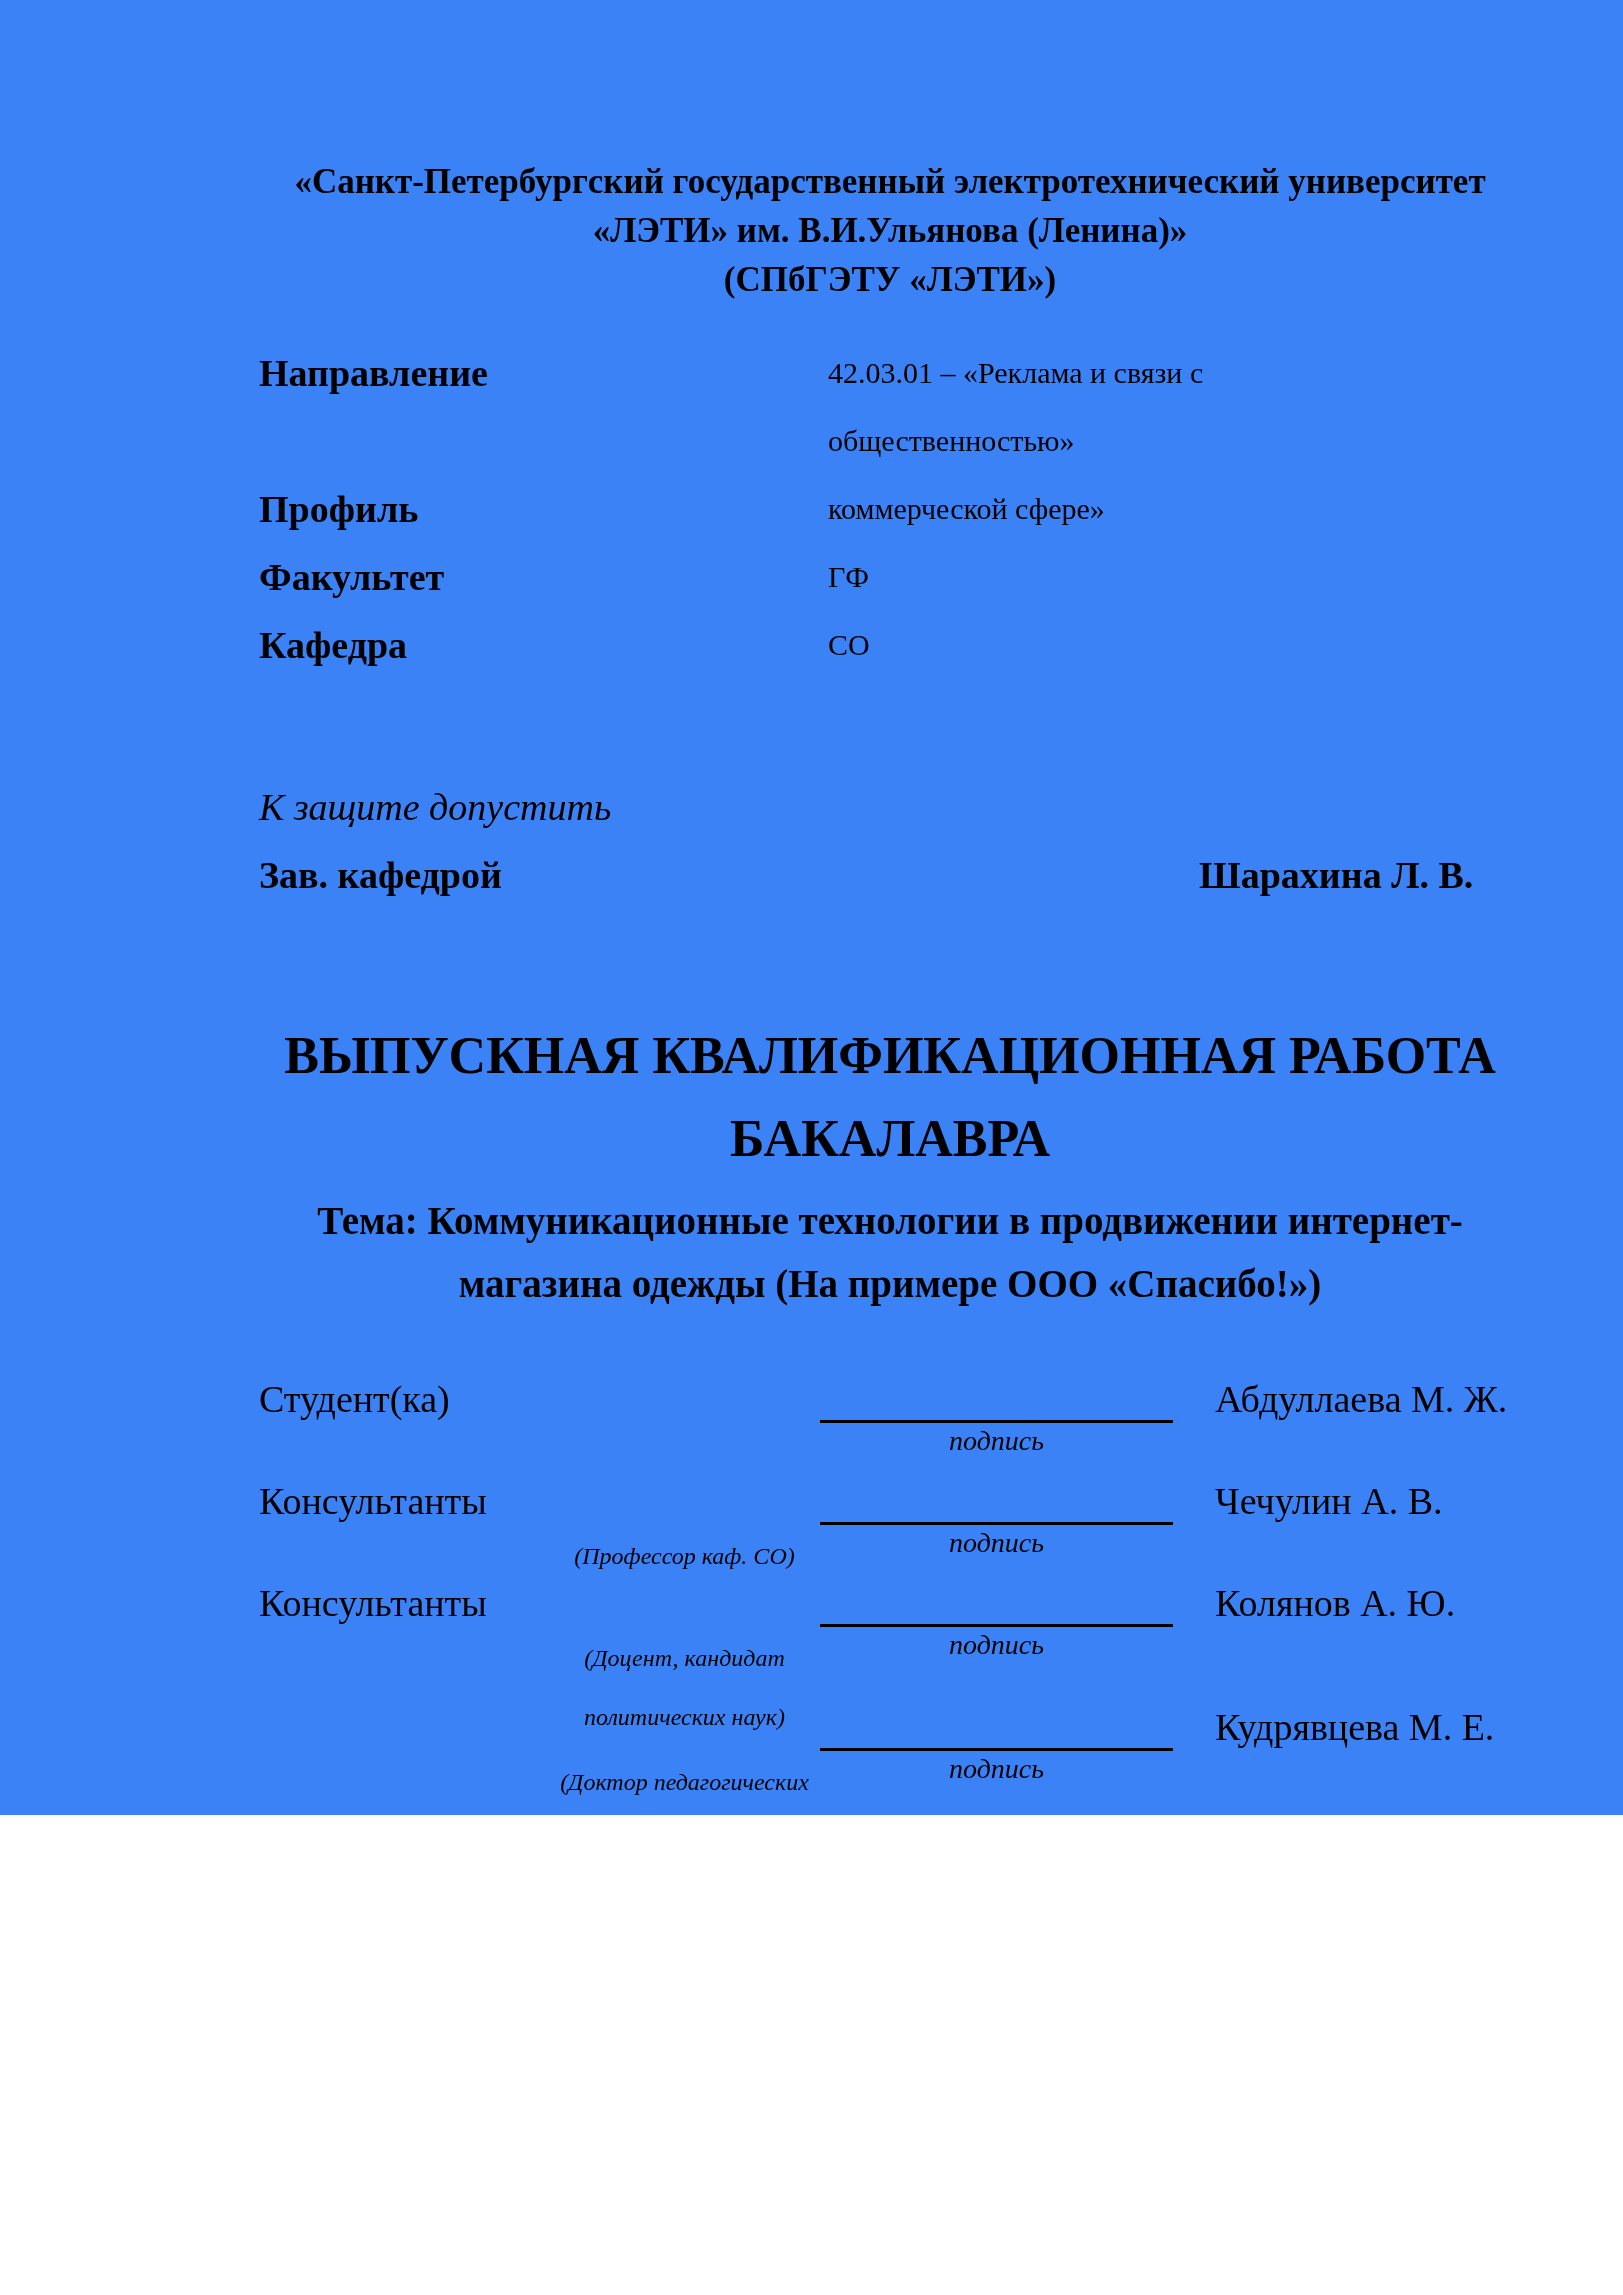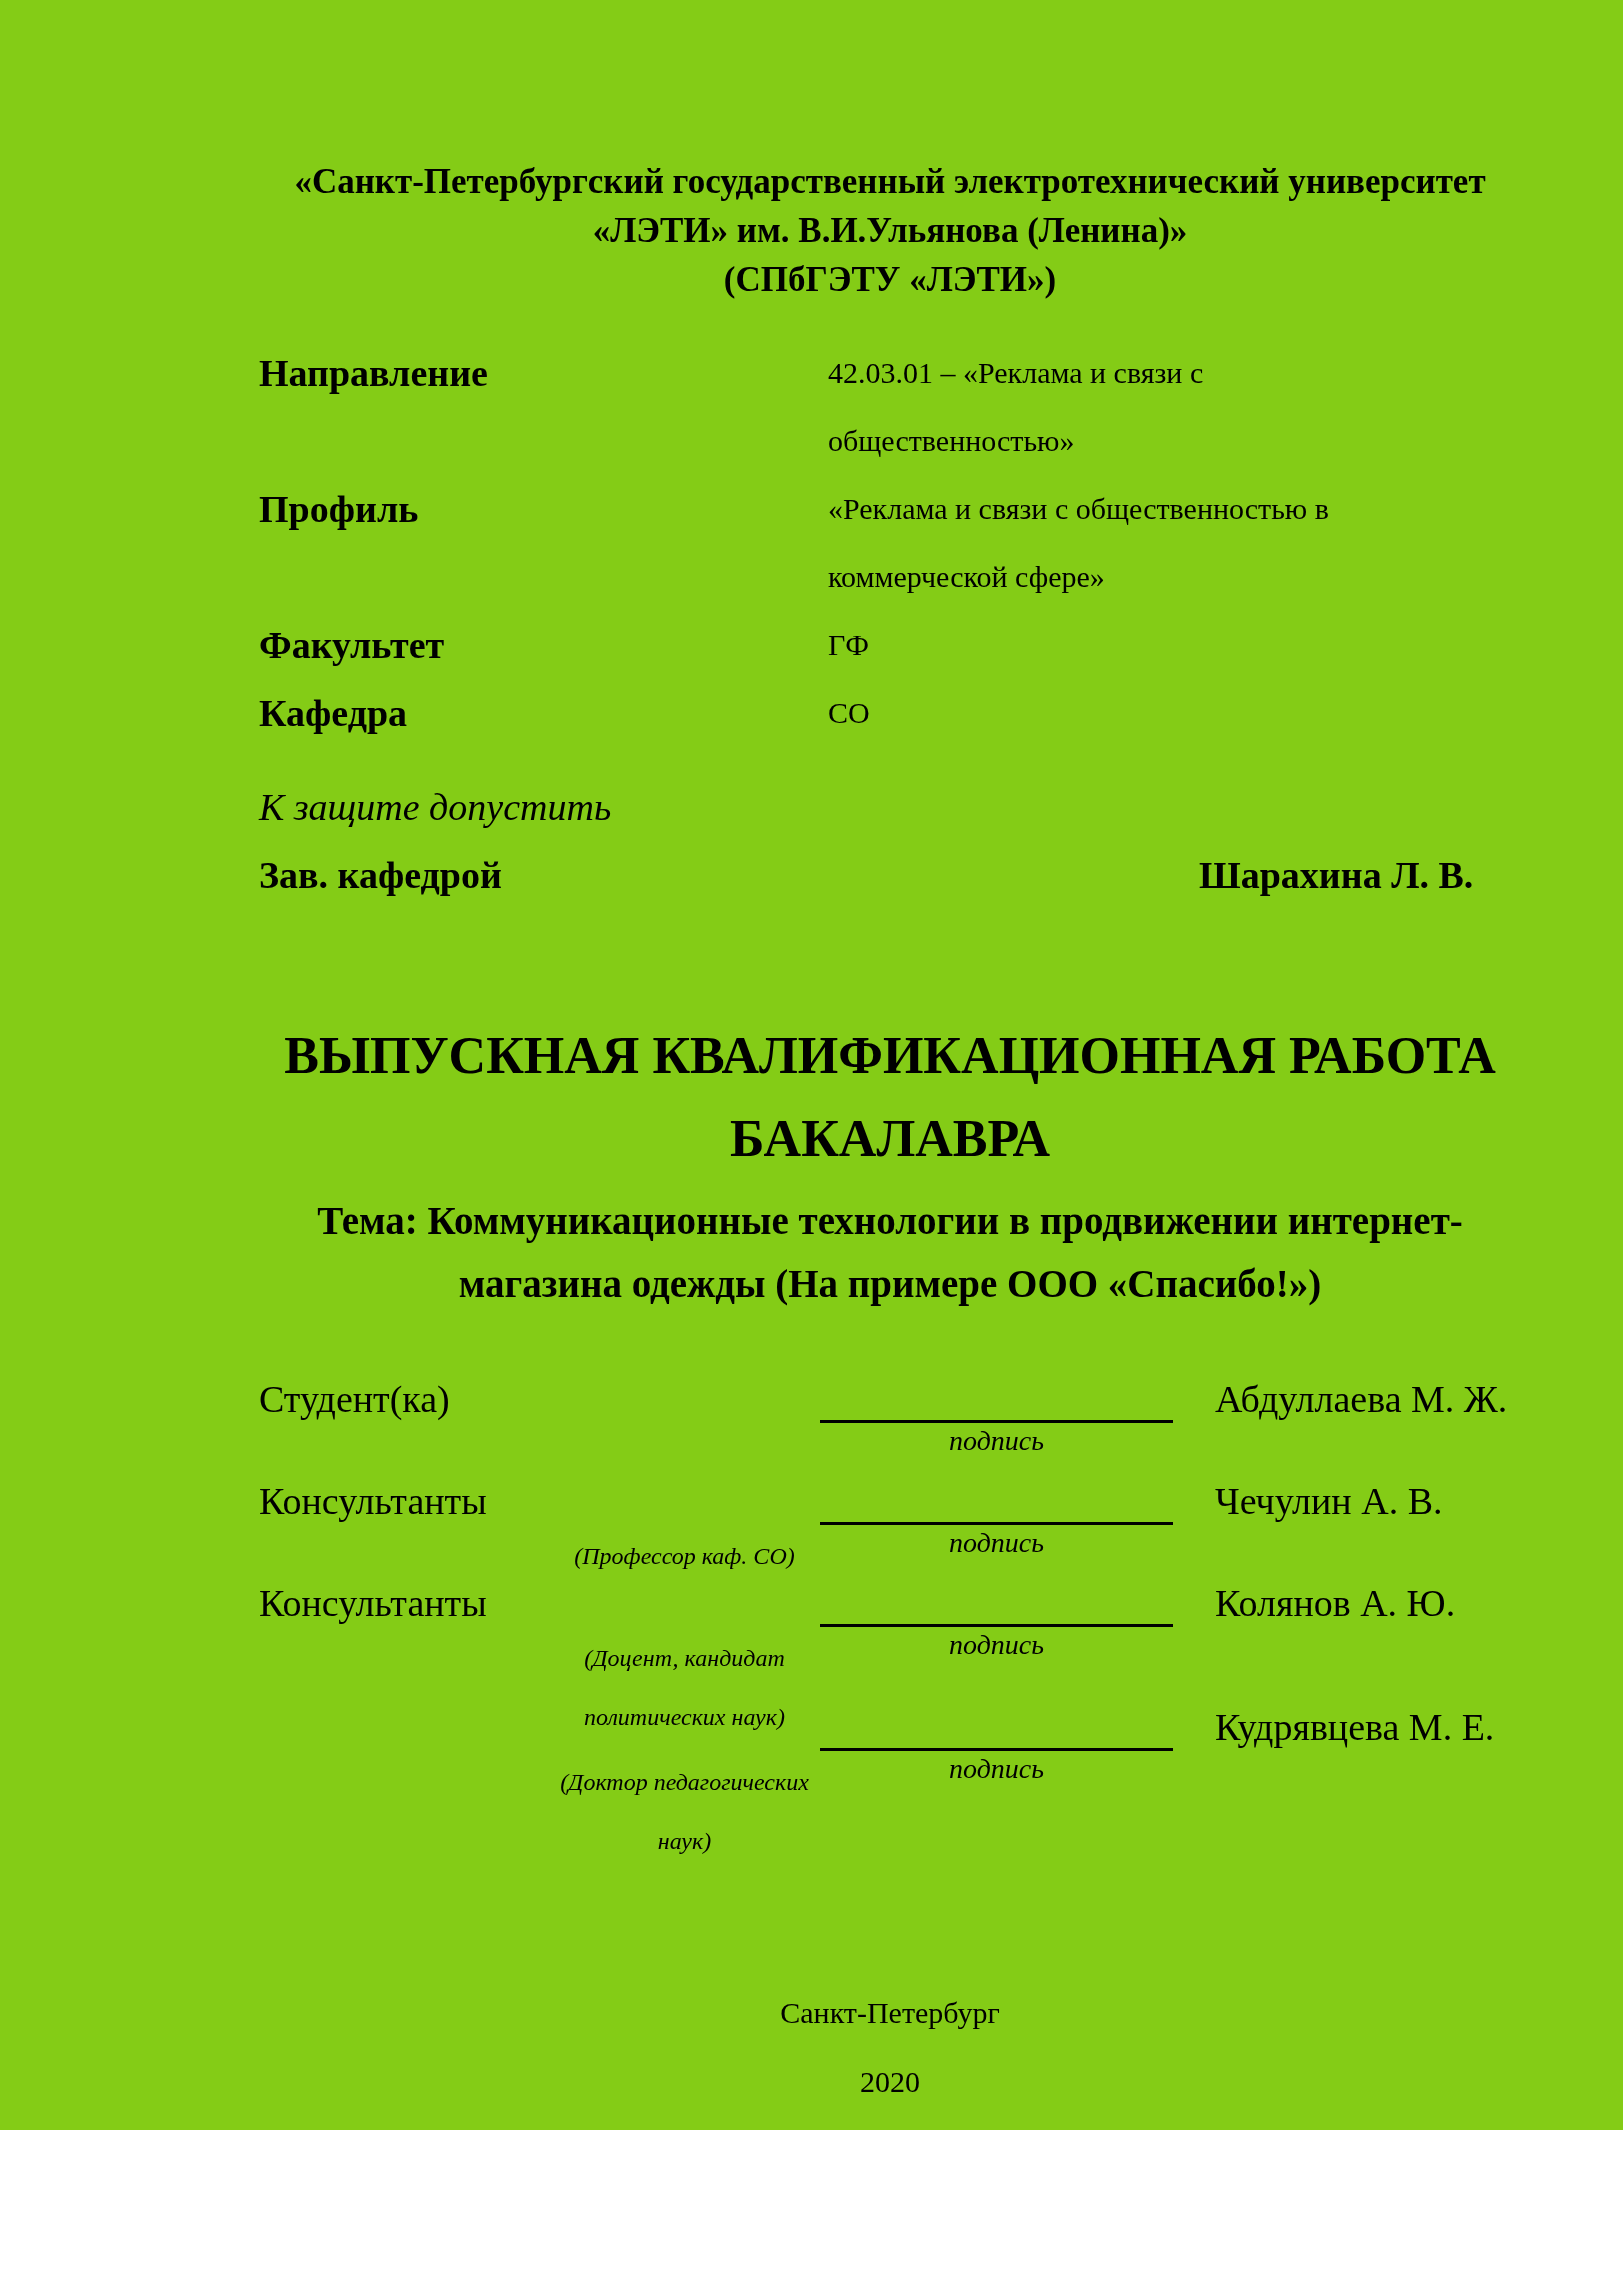--- a/index.html
+++ b/index.html
@@ -1,20 +1,20 @@
 <!DOCTYPE html>
 <html style="font-size:12.6px"><head>
 <meta charset="utf-8">
 <style>
   html, body { margin: 0; padding: 0; background: #ffffff; }
   .page {
     position: relative;
     width: 1623px;
-    height: 2130px;
-    background: #84cc16;
+    height: 1815px;
+    background: #3b82f6;
     color: #000000;
     font-family: "Liberation Serif", "DejaVu Serif", serif;
     overflow: hidden;
   }
   
   .header {
     position: absolute;
     top: 157px; left: 259px; right: 102px;
     text-align: center;
     font-weight: 700;
@@ -96,21 +96,20 @@
     <div class="field-row">
       <div class="field-label">Направление</div>
       <div class="field-value">
         <div class="value-line">42.03.01 – «Реклама и связи с</div>
         <div class="value-line">общественностью»</div>
       </div>
     </div>
     <div class="field-row">
       <div class="field-label">Профиль</div>
       <div class="field-value">
-        <div class="value-line">«Реклама и связи с общественностью в</div>
         <div class="value-line">коммерческой сфере»</div>
       </div>
     </div>
     <div class="field-row">
       <div class="field-label">Факультет</div>
       <div class="field-value">
         <div class="value-line">ГФ</div>
       </div>
     </div>
     <div class="field-row">

